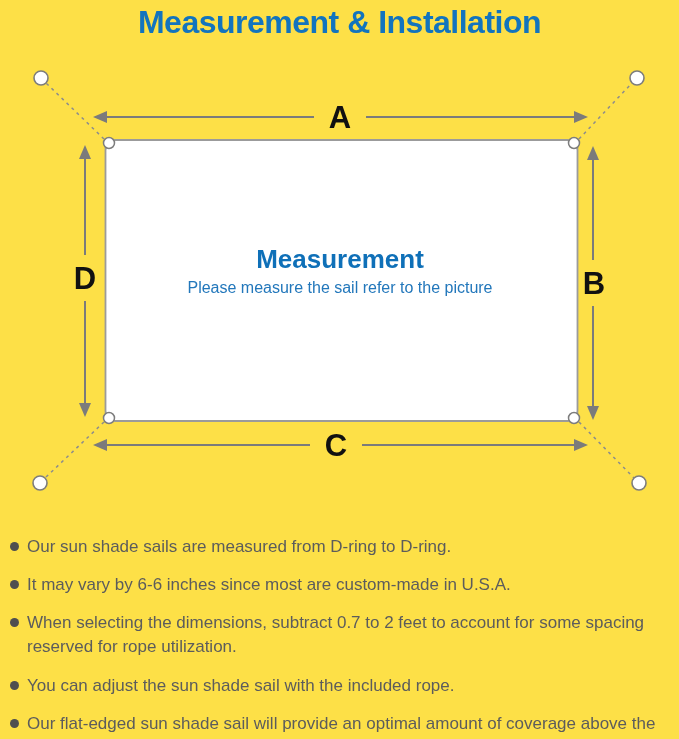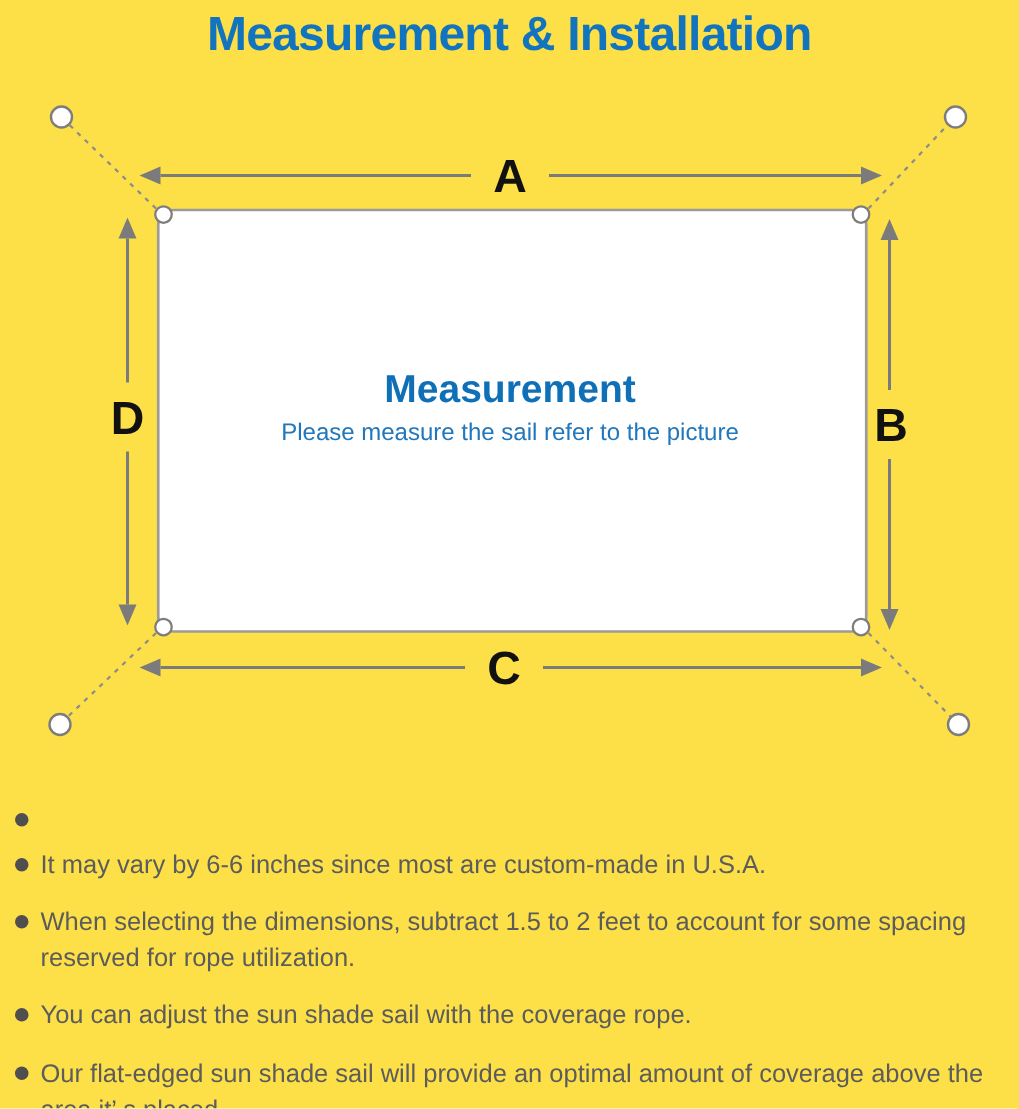--- a/index.html
+++ b/index.html
@@ -114,32 +114,33 @@
     </g>
     <text class="dim-label" x="336" y="401" text-anchor="middle">C</text>
 
     <text class="center-title" x="340" y="213" text-anchor="middle">Measurement</text>
     <text class="center-sub" x="340" y="238" text-anchor="middle">Please measure the sail refer to the picture</text>
   </svg>
 
   <ul class="notes">
     <li>
       <span class="dot"></span>
+      <span>Our sun shade sails are measured from D-ring to D-ring.</span>
     </li>
     <li>
       <span class="dot"></span>
       <span>It may vary by 6-6 inches since most are custom-made in U.S.A.</span>
     </li>
     <li>
       <span class="dot"></span>
-      <span>When selecting the dimensions, subtract 1.5 to 2 feet to account for some spacing reserved for rope utilization.</span>
+      <span>When selecting the dimensions, subtract 0.7 to 2 feet to account for some spacing reserved for rope utilization.</span>
     </li>
     <li>
       <span class="dot"></span>
-      <span>You can adjust the sun shade sail with the coverage rope.</span>
+      <span>You can adjust the sun shade sail with the included rope.</span>
     </li>
     <li>
       <span class="dot"></span>
       <span>Our flat-edged sun shade sail will provide an optimal amount of coverage above the area it’ s placed.</span>
     </li>
   </ul>
 
 </div>
 
 </body></html>

